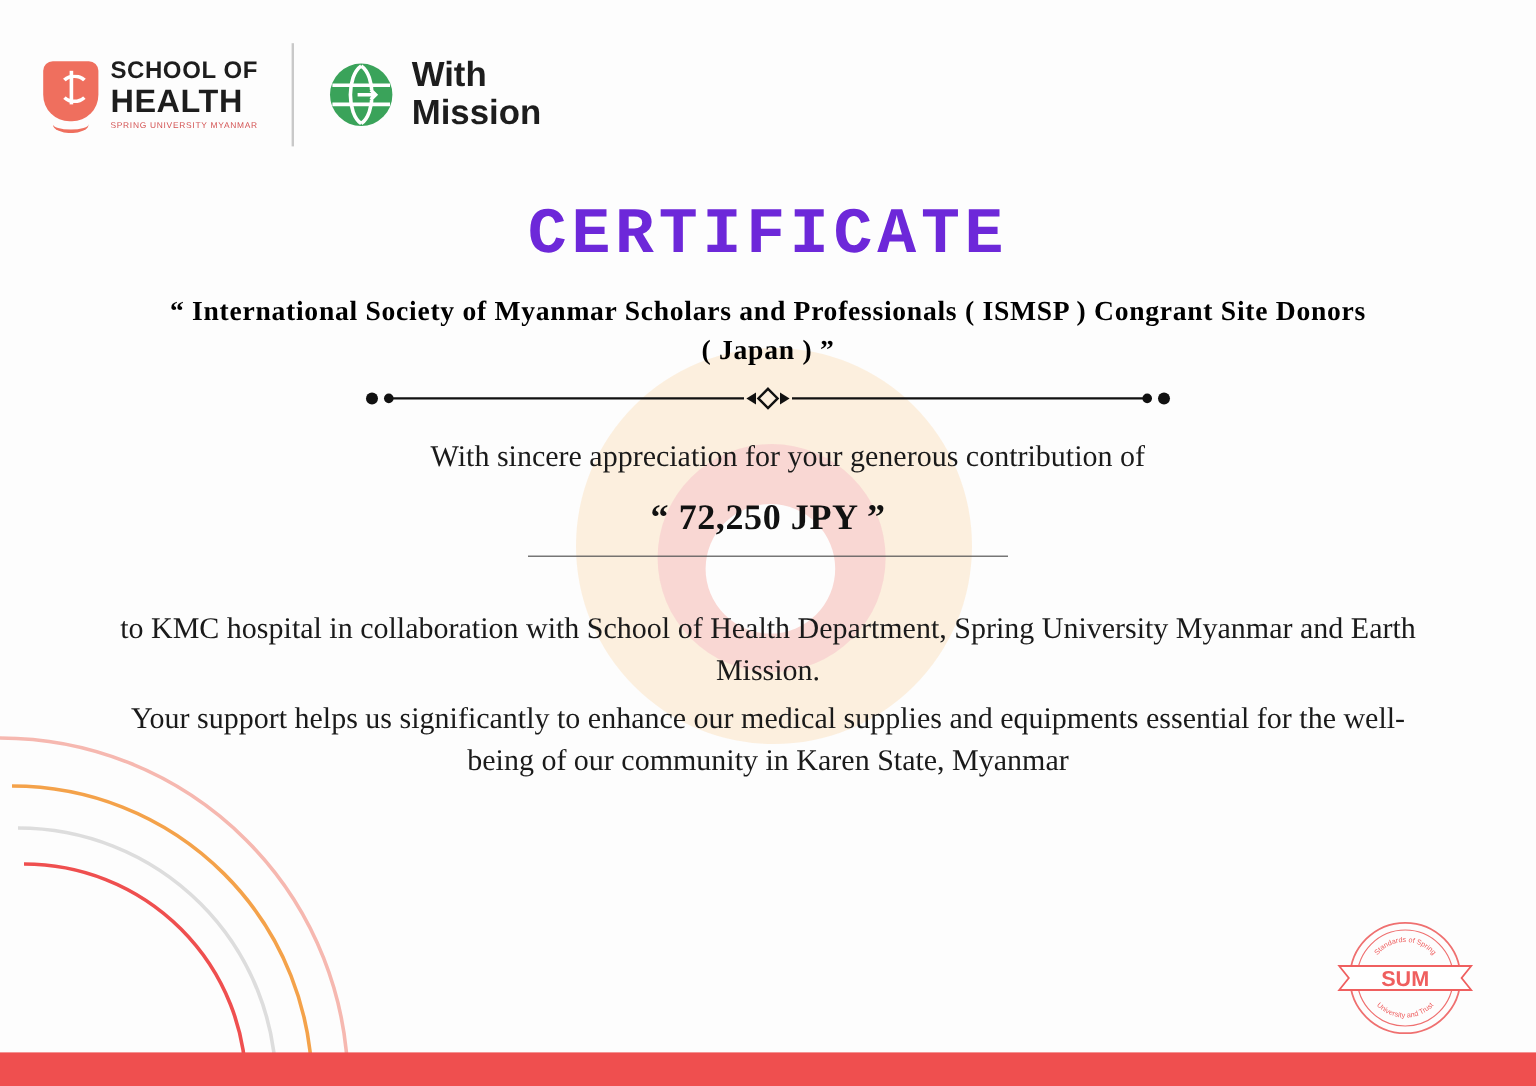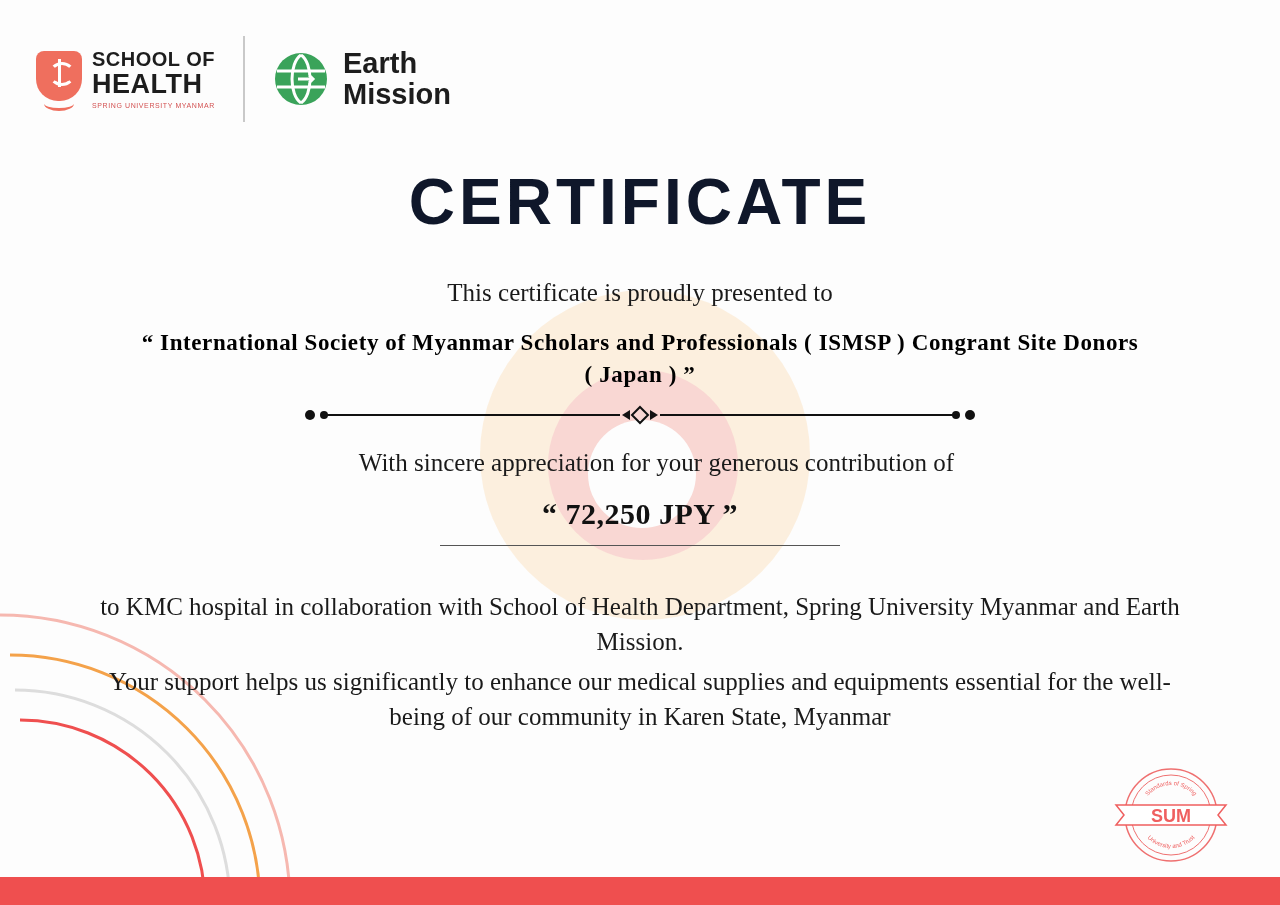--- a/index.html
+++ b/index.html
@@ -187,25 +187,25 @@
   
   .content {
     position: absolute;
     left: 0;
     right: 0;
     top: 170px;
     text-align: center;
     z-index: 2;
   }
   .title {
-    font-family: Liberation Sans, sans-serif;
-    font-weight: bold;
-    font-size: 64px;
+    font-family: Liberation Mono, monospace;
+    font-weight: bold;
+    font-size: 54px;
     letter-spacing: 4px;
-    color: #0f172a;
+    color: #6d28d9;
     line-height: 1;
   }
   .subtitle {
     font-family: "Liberation Sans", sans-serif;
     font-weight: bold;
     font-size: 37px;
     letter-spacing: 2px;
     color: #f5a95c;
     margin-top: 20px;
   }
@@ -313,29 +313,28 @@
       <svg class="globe" viewBox="0 0 56 56">
         <circle cx="28" cy="28" r="26" fill="#3aa35a"></circle>
         <path d="M28,4 C16,12 16,44 28,52" fill="none" stroke="#ffffff" stroke-width="3"></path>
         <path d="M28,4 C40,12 40,44 28,52" fill="none" stroke="#ffffff" stroke-width="3"></path>
         <line x1="4" y1="20" x2="52" y2="20" stroke="#ffffff" stroke-width="3"></line>
         <line x1="4" y1="36" x2="52" y2="36" stroke="#ffffff" stroke-width="3"></line>
         <rect x="24" y="24" width="16" height="8" fill="#3aa35a"></rect>
         <path d="M25,28 L40,28 M36,24 L40,28 L36,32" fill="none" stroke="#ffffff" stroke-width="3"></path>
       </svg>
       <div class="em-text">
-        <div>Earth</div>
+        <div>With</div>
         <div>Mission</div>
       </div>
     </div>
   </div>
 
   <div class="content">
     <div class="title">CERTIFICATE</div>
-    <div class="presented">This certificate is proudly presented to</div>
     <div class="recipient">“ International Society of Myanmar Scholars and Professionals ( ISMSP ) Congrant Site Donors ( Japan ) ”</div>
 
     <svg class="ornament" viewBox="0 0 680 24">
       <line x1="22" y1="12" x2="320" y2="12" stroke="#111" stroke-width="2"></line>
       <line x1="360" y1="12" x2="658" y2="12" stroke="#111" stroke-width="2"></line>
       <circle cx="10" cy="12" r="5" fill="#111"></circle>
       <circle cx="24" cy="12" r="4" fill="#111"></circle>
       <circle cx="656" cy="12" r="4" fill="#111"></circle>
       <circle cx="670" cy="12" r="5" fill="#111"></circle>
       <polygon points="340,4 348,12 340,20 332,12" fill="none" stroke="#111" stroke-width="2"></polygon>

